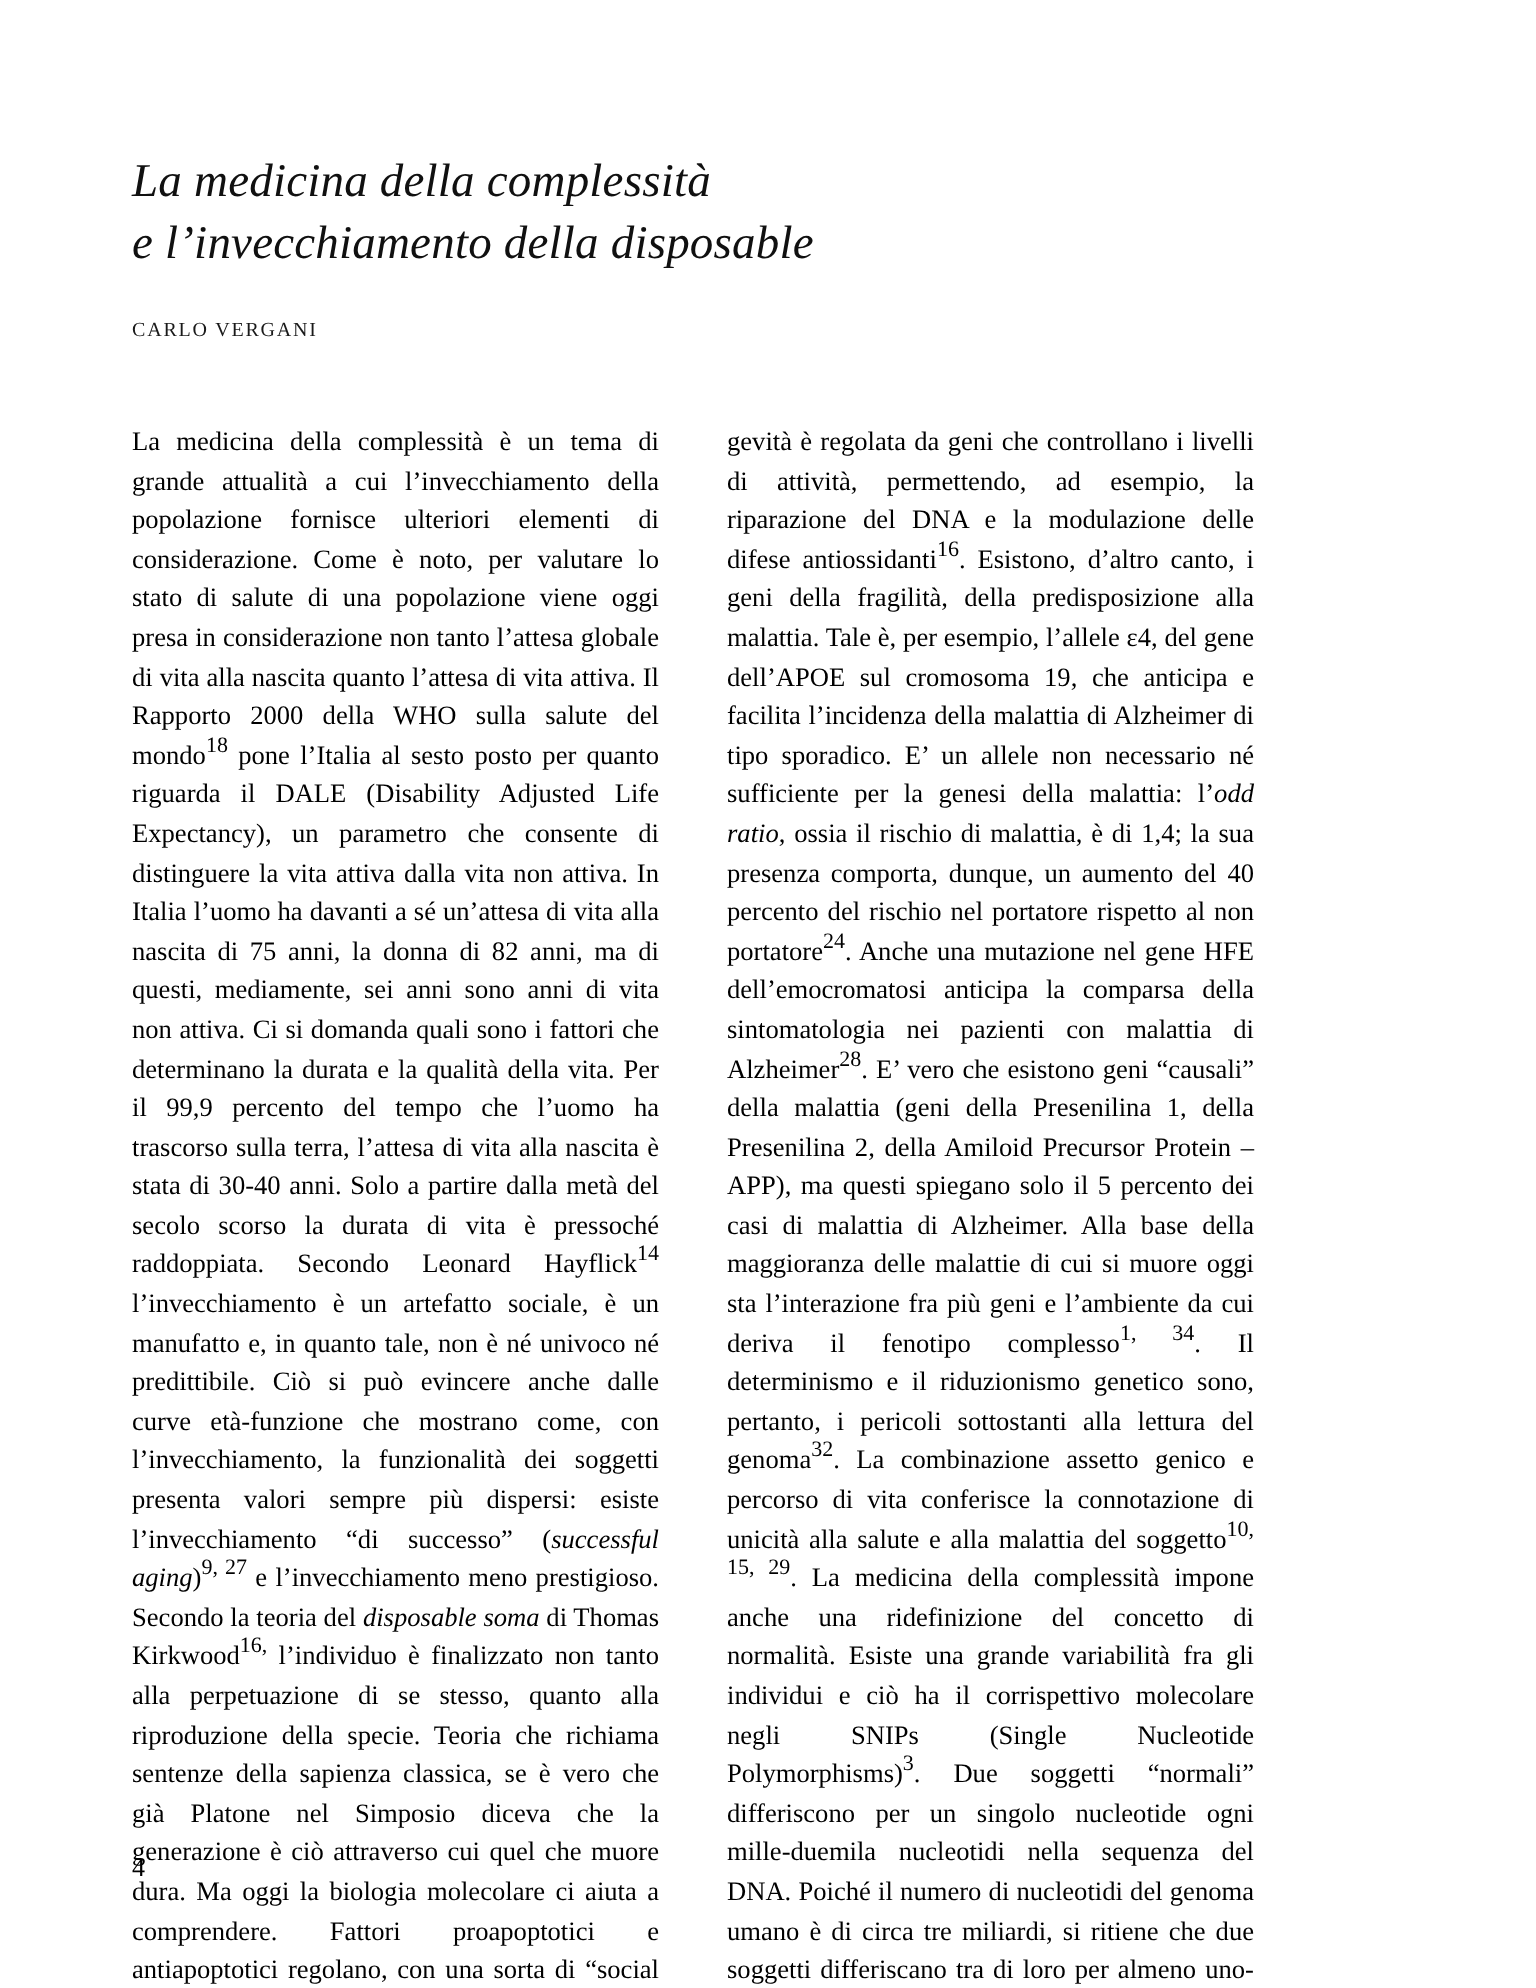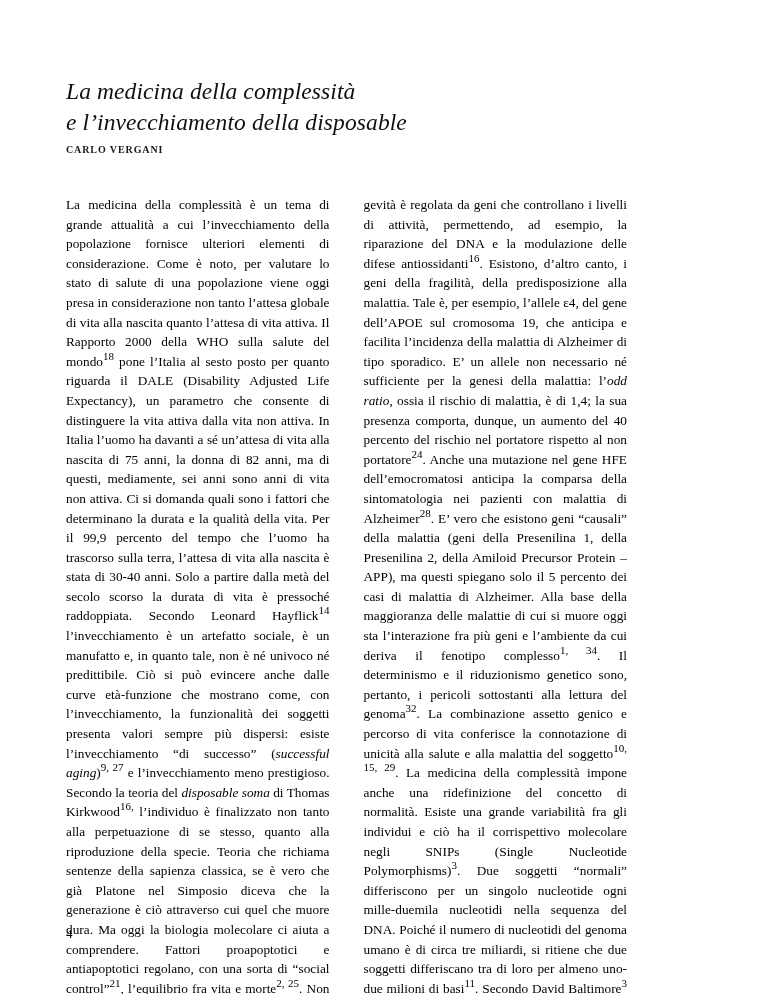--- a/index.html
+++ b/index.html
@@ -35,27 +35,26 @@
     line-height: 31px;
     font-weight: normal;
     letter-spacing: 0.1px;
     color: #101010;
     margin: 0;
   }
   .doc-title .line2 {
     display: block;
   }
   .author {
-    margin-top: 6px;
+    margin-top: 22px;
     font-family: "Liberation Serif", serif;
     font-size: 10px;
     letter-spacing: 0.9px;
     color: #1a1a1a;
     text-transform: uppercase;
-    font-weight: bold;
   }
   .columns {
     margin-top: 40px;
     display: flex;
     gap: 34px;
     align-items: flex-start;
   }
   .col {
     width: 301px;
     font-size: 13.3px;

